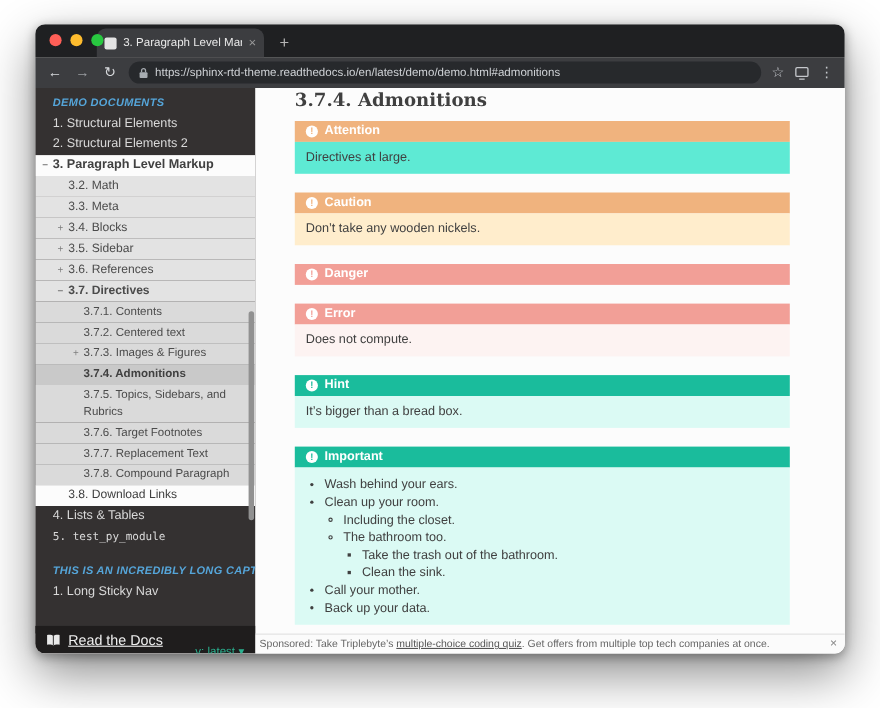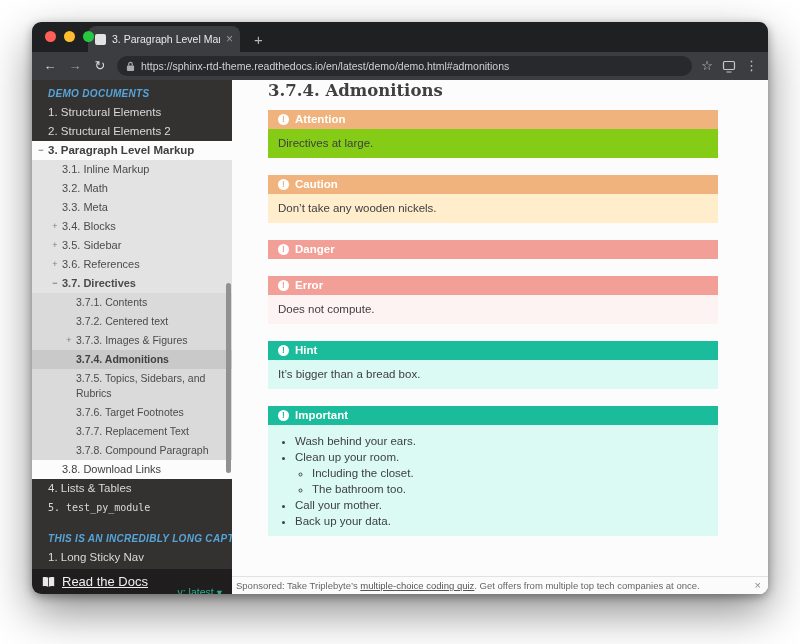--- a/index.html
+++ b/index.html
@@ -115,21 +115,20 @@
         <div class="side-caption" style="color: rgb(85, 165, 217);">DEMO DOCUMENTS</div>
 
         <a class="nav-item l1">1. Structural Elements</a>
         <a class="nav-item l1">2. Structural Elements 2</a>
 
         <a class="nav-item l1 cur1">
           <span class="exp e1">−</span>
           <span>3. Paragraph Level Markup</span>
         </a>
 
-        <a class="nav-item l2 g1">3.1. Inline Markup</a>
         <a class="nav-item l2 g1">3.2. Math</a>
         <a class="nav-item l2 g1">3.3. Meta</a>
 
         <a class="nav-item l2 g1">
           <span class="exp e2">+</span>
           <span>3.4. Blocks</span>
         </a>
         <a class="nav-item l2 g1">
           <span class="exp e2">+</span>
           <span>3.5. Sidebar</span>
@@ -167,21 +166,21 @@
       </nav>
 
       <main class="content">
         <h1 class="page-heading">3.7.4. Admonitions</h1>
 
         <div class="admonition">
           <div class="adm-title" style="background: rgb(240, 179, 126);">
             <span class="adm-icon" style="color: rgb(240, 179, 126);">!</span>
             <span>Attention</span>
           </div>
-          <div class="adm-body" style="background: #84cc16;">Directives at large.</div>
+          <div class="adm-body" style="background: #5eead4;">Directives at large.</div>
         </div>
 
         <div class="admonition">
           <div class="adm-title" style="background: rgb(240, 179, 126);">
             <span class="adm-icon" style="color: rgb(240, 179, 126);">!</span>
             <span>Caution</span>
           </div>
           <div class="adm-body" style="background: rgb(255, 237, 204);">Don’t take any wooden nickels.</div>
         </div>
 
@@ -215,20 +214,24 @@
           </div>
           <div class="adm-body" style="background: rgb(219, 250, 244);">
             <ul>
               <li>Wash behind your ears.</li>
               <li>
                 <span>Clean up your room.</span>
                 <ul>
                   <li>Including the closet.</li>
                   <li>
                     <span>The bathroom too.</span>
+                    <ul>
+                      <li>Take the trash out of the bathroom.</li>
+                      <li>Clean the sink.</li>
+                    </ul>
                   </li>
                 </ul>
               </li>
               <li>Call your mother.</li>
               <li>Back up your data.</li>
             </ul>
           </div>
         </div>
       </main>
 

